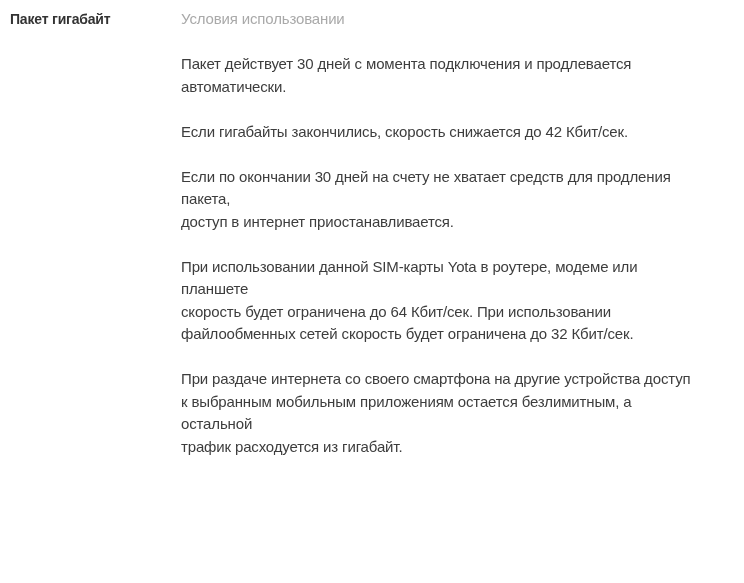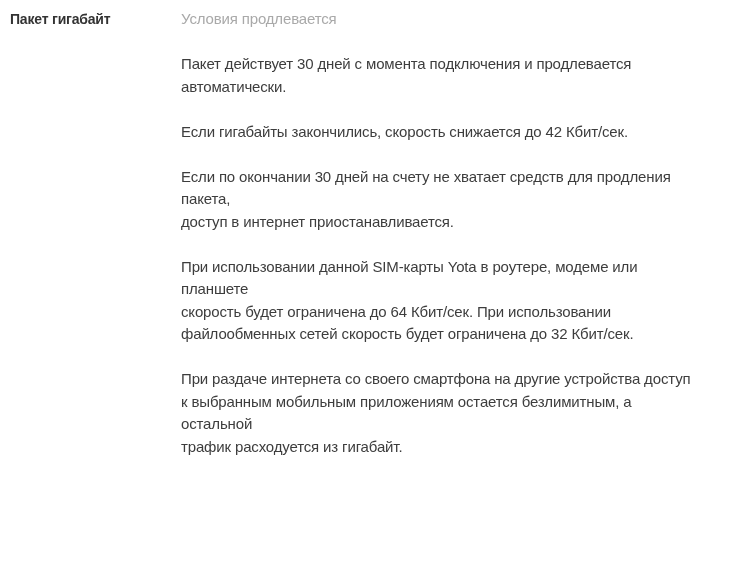--- a/index.html
+++ b/index.html
@@ -50,21 +50,21 @@
   }
 </style>
 </head>
 <body>
 
 <div class="section">
   <div class="left-col">
     <h3 class="section-title">Пакет гигабайт</h3>
   </div>
   <div class="right-col">
-    <p class="para subheading">Условия продлевается</p>
+    <p class="para subheading">Условия использовании</p>
     <p class="para">Пакет действует 30 дней с момента подключения и продлевается
 автоматически.</p>
     <p class="para">Если гигабайты закончились, скорость снижается до 42 Кбит/сек.</p>
     <p class="para">Если по окончании 30 дней на счету не хватает средств для продления пакета,
 доступ в интернет приостанавливается.</p>
     <p class="para">При использовании данной SIM-карты Yota в роутере, модеме или планшете
 скорость будет ограничена до 64 Кбит/сек. При использовании
 файлообменных сетей скорость будет ограничена до 32 Кбит/сек.</p>
     <p class="para">При раздаче интернета со своего смартфона на другие устройства доступ
 к выбранным мобильным приложениям остается безлимитным, а остальной

